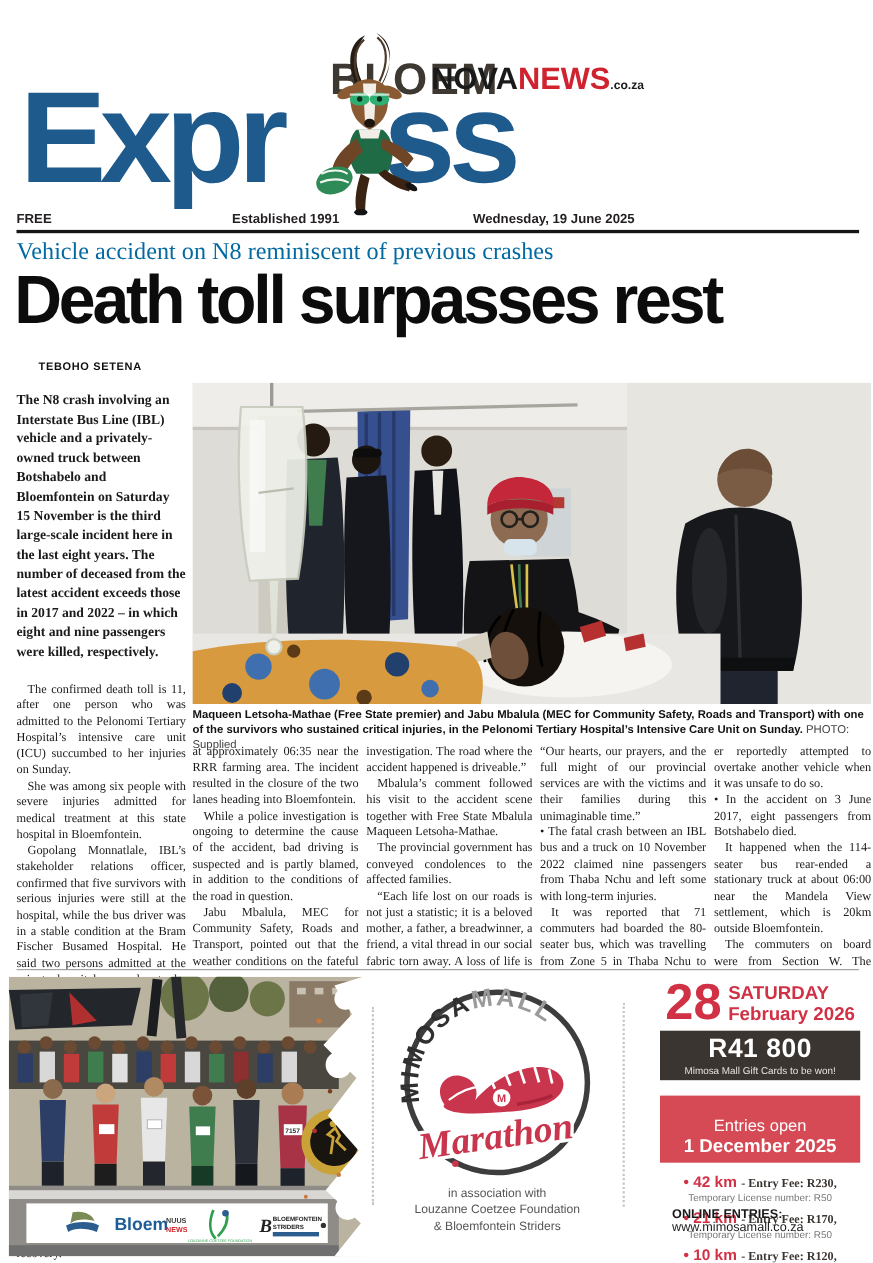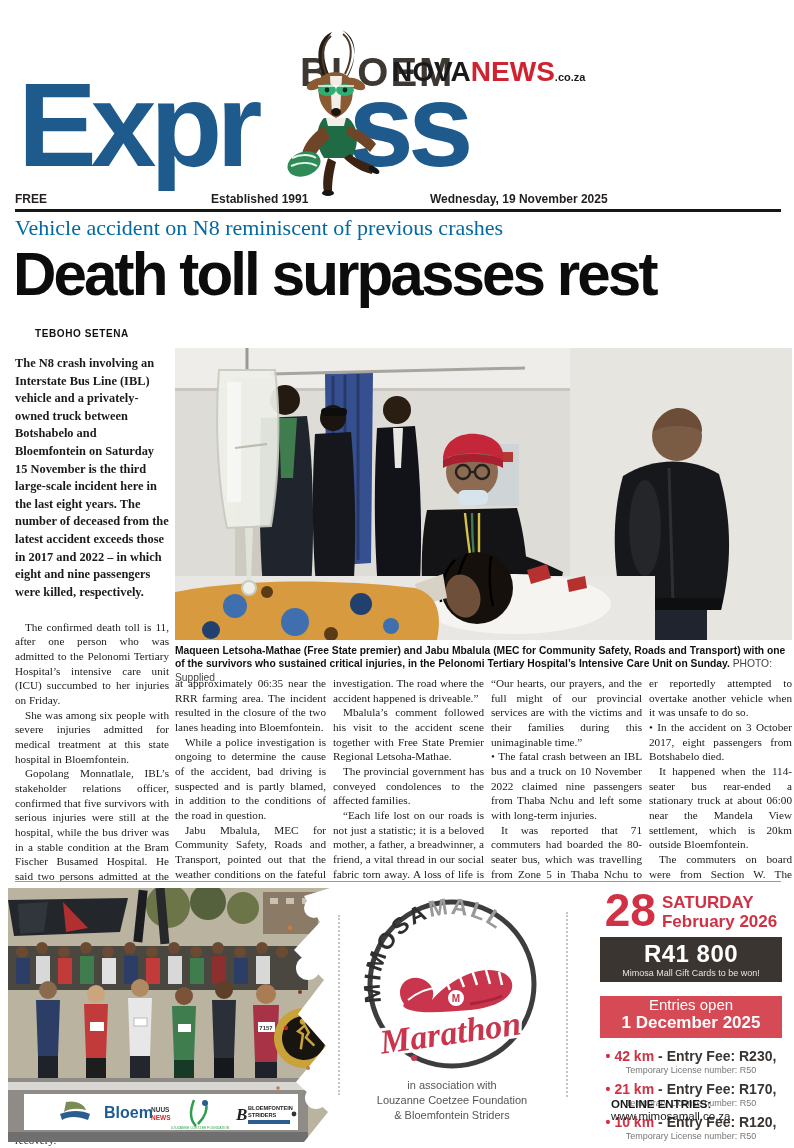--- a/index.html
+++ b/index.html
@@ -36,26 +36,26 @@
 
   
   .dotted-sep { border-left:2px dotted #c4c4c4; }
   .assoc { font-family:"Liberation Sans", sans-serif; font-size:11px; line-height:1.35; color:#555; text-align:center; }
   .ev-day { font-family:"Liberation Sans", sans-serif; font-weight:bold; font-size:46px; color:#d13145; line-height:.9; }
   .ev-week { font-family:"Liberation Sans", sans-serif; font-weight:bold; font-size:17px; color:#d13145; line-height:1.05; }
   .ev-month { font-family:"Liberation Sans", sans-serif; font-weight:bold; font-size:17px; color:#d13145; }
   .prizebar { background:#3a3531; color:#fff; text-align:center; padding:3px 0 4px; }
   .prize-amt { font-family:"Liberation Sans", sans-serif; font-weight:bold; font-size:24px; letter-spacing:.5px; }
   .prize-desc { font-family:"Liberation Sans", sans-serif; font-size:9px; color:#e8e2da; }
-  .entrybar { background:#d64a56; color:#fff; text-align:center; padding:0 0 5px; }
+  .entrybar { background:#d64a56; color:#fff; text-align:center; padding:19px 0 5px; }
   .entry1 { font-family:"Liberation Sans", sans-serif; font-size:15px; }
   .entry2 { font-family:"Liberation Sans", sans-serif; font-weight:bold; font-size:17px; }
   .race { text-align:center; margin-bottom:5px; }
   .race .dist { font-family:"Liberation Sans", sans-serif; font-weight:bold; font-size:14px; color:#d13145; }
-  .race .fee { font-family:Liberation Sans, sans-serif; font-weight:bold; font-size:14px; color:#3a3531; }
+  .race .fee { font-family:Liberation Serif, serif; font-weight:bold; font-size:11px; color:#3a3531; }
   .race .lic { font-family:"Liberation Sans", sans-serif; font-size:9px; color:#777; }
   .online { font-family:"Liberation Sans", sans-serif; font-size:11.5px; color:#1a1a1a; }
   .online b { font-weight:bold; }
 </style>
 </head>
 <body>
 
 <div class="page">
 
   <div class="abs bloem" style="left:300px; top:50px;">BLOEM</div>
@@ -98,32 +98,32 @@
       <ellipse cx="52" cy="167" rx="6" ry="3" fill="#141414"></ellipse>
       <ellipse cx="98" cy="144" rx="6" ry="3" fill="#141414" transform="rotate(30 98 144)"></ellipse>
     </svg>
   </div>
 
   <div class="abs novanews" style="left:392px; top:56px;"><span class="nova">NOVA</span><span class="news">NEWS</span><span class="suffix">.co.za</span></div>
 
   <div class="abs infobar" style="left:15px; top:192px; width:766px; height:16px;">
     <span class="abs" style="left:0;">FREE</span>
     <span class="abs" style="left:196px;">Established 1991</span>
-    <span class="abs" style="left:415px;">Wednesday, 19 November 2025</span>
+    <span class="abs" style="left:415px;">Wednesday, 19 June 2025</span>
   </div>
   <div class="abs thickrule" style="left:15px; top:209px; width:766px;"></div>
 
   <div class="abs kicker" style="left:15px; top:215px;">Vehicle accident on N8 reminiscent of previous crashes</div>
   <div class="abs headline" style="left:13px; top:238px;">Death toll surpasses rest</div>
 
   <div class="abs" style="left:15px; top:328px; width:154px;">
     <div class="byline" style="margin-left:20px;">TEBOHO SETENA</div>
     <div class="intro" style="margin-top:16px;">The N8 crash involving an Interstate Bus Line (IBL) vehicle and a privately-owned truck between Botshabelo and Bloemfontein on Saturday 15 November is the third large-scale incident here in the last eight years. The number of deceased from the latest accident exceeds those in 2017 and 2022 – in which eight and nine passengers were killed, respectively.</div>
     <div class="bodycol" style="margin-top:18px;">
-      <p>The confirmed death toll is 11, after one person who was admitted to the Pelonomi Tertiary Hospital’s intensive care unit (ICU) succumbed to her injuries on Friday.</p>
+      <p>The confirmed death toll is 11, after one person who was admitted to the Pelonomi Tertiary Hospital’s intensive care unit (ICU) succumbed to her injuries on Sunday.</p>
       <p>She was among six people with severe injuries admitted for medical treatment at this state hospital in Bloemfontein.</p>
       <p>Gopolang Monnatlale, IBL’s stakeholder relations officer, confirmed that five survivors with serious injuries were still at the hospital, while the bus driver was in a stable condition at the Bram Fischer Busamed Hospital. He said two persons admitted at the private hospital were due to be discharged.</p>
       <p>Monnatlale confirmed the 21 survivors treated for minor injuries at the Botshabelo Regional Hospital were already released on Saturday.</p>
       <p>He said by Tuesday, nine families had identified the deceased at the state mortuary, adding that the bus company’s management was in constant contact with affected families.</p>
       <p>Monnatlale said the company would continue visiting survivors currently hospitalised to follow up on their progress towards recovery.</p>
       <p>The truck driver was among the survivors treated at the Busamed private hospital in Bloemfontein.</p>
 
     </div>
   </div>
 
@@ -214,33 +214,33 @@
   </div>
 
   <div class="abs bodycol" style="left:175px; top:676px; width:151px; height:204px; overflow:hidden;">
     <p class="noindent">at approximately 06:35 near the RRR farming area. The incident resulted in the closure of the two lanes heading into Bloemfontein.</p>
     <p>While a police investigation is ongoing to determine the cause of the accident, bad driving is suspected and is partly blamed, in addition to the conditions of the road in question.</p>
     <p>Jabu Mbalula, MEC for Community Safety, Roads and Transport, pointed out that the weather conditions on the fateful day did not impact the visibility of motorists.</p>
 
   </div>
   <div class="abs bodycol" style="left:333px; top:676px; width:151px; height:204px; overflow:hidden;">
     <p class="noindent">investigation. The road where the accident happened is driveable.”</p>
-    <p>Mbalula’s comment followed his visit to the accident scene together with Free State Premier Regional Letsoha-Mathae.</p>
+    <p>Mbalula’s comment followed his visit to the accident scene together with Free State Mbalula Maqueen Letsoha-Mathae.</p>
     <p>The provincial government has conveyed condolences to the affected families.</p>
     <p>“Each life lost on our roads is not just a statistic; it is a beloved mother, a father, a breadwinner, a friend, a vital thread in our social fabric torn away. A loss of life is a loss of both a support structure and loved ones, leaving behind wounds in families and communities that will take a lifetime to heal,” said Letsoha-Mathae.</p>
   </div>
   <div class="abs bodycol" style="left:491px; top:676px; width:151px; height:204px; overflow:hidden;">
     <p class="noindent">“Our hearts, our prayers, and the full might of our provincial services are with the victims and their families during this unimaginable time.”</p>
     <p class="noindent">• The fatal crash between an IBL bus and a truck on 10 November 2022 claimed nine passengers from Thaba Nchu and left some with long-term injuries.</p>
     <p>It was reported that 71 commuters had boarded the 80-seater bus, which was travelling from Zone 5 in Thaba Nchu to Bloemfontein. The accident reportedly occurred at about 06:30 on the fateful day.</p>
 
   </div>
   <div class="abs bodycol" style="left:649px; top:676px; width:143px; height:204px; overflow:hidden;">
     <p class="noindent">er reportedly attempted to overtake another vehicle when it was unsafe to do so.</p>
-    <p class="noindent">• In the accident on 3 October 2017, eight passengers from Botshabelo died.</p>
+    <p class="noindent">• In the accident on 3 June 2017, eight passengers from Botshabelo died.</p>
     <p>It happened when the 114-seater bus rear-ended a stationary truck at about 06:00 near the Mandela View settlement, which is 20km outside Bloemfontein.</p>
     <p>The commuters on board were from Section W. The crash left 51 people with severe injuries, while 32 escaped unharmed.</p>
 
   </div>
 
   <div class="abs thinrule" style="left:15px; top:881px; width:766px;"></div>
 
   <div class="abs" style="left:8px; top:888px; width:322px; height:254px;">
     <svg width="322" height="254" viewBox="0 0 322 254">
       <rect width="322" height="254" fill="#b9b3a0"></rect>

